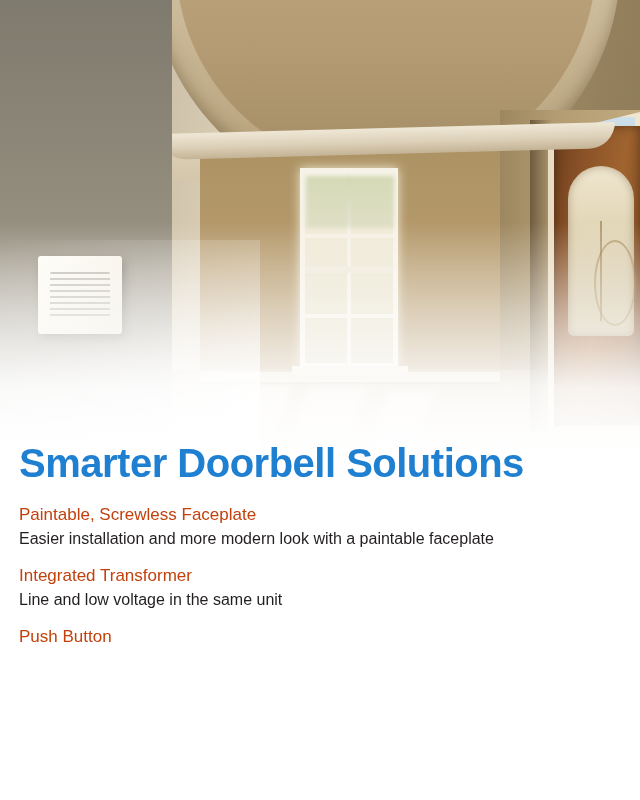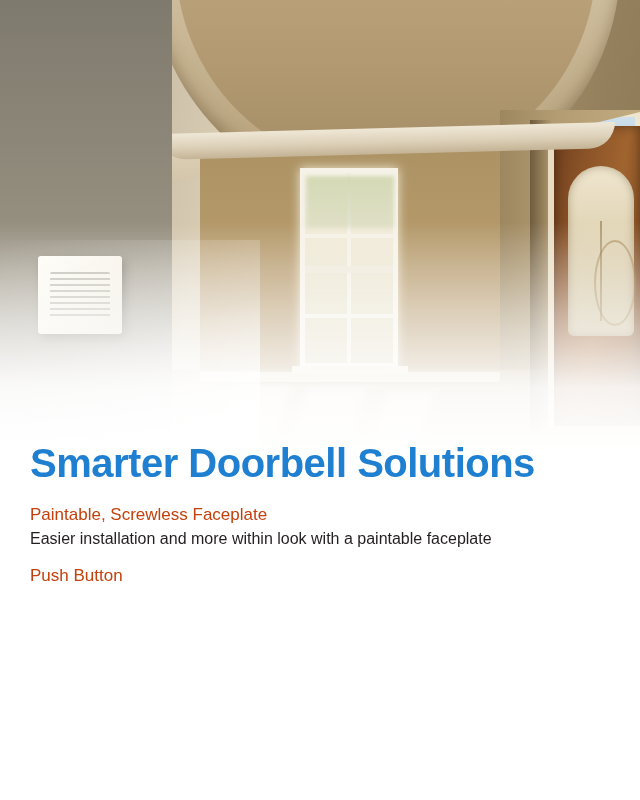--- a/index.html
+++ b/index.html
@@ -247,21 +247,21 @@
     position: absolute;
     left: 0; top: 240px; width: 260px; height: 212px;
     background: linear-gradient(165deg, rgba(255,255,255,0) 0%, rgba(255,255,255,.35) 45%, rgba(255,255,255,.9) 85%);
   }
 
   
   .content {
     position: absolute;
     left: 0; top: 440px;
     width: 640px;
-    padding: 0 30px;
+    padding: 0 19px;
   }
 
   .headline {
     color: #1f7fd0;
     font-size: 40px;
     line-height: 46px;
     font-weight: bold;
     letter-spacing: -0.5px;
     margin-bottom: 18px;
   }
@@ -333,26 +333,30 @@
     <div class="hero-fade-left"></div>
     <div class="hero-fade"></div>
   </div>
 
   <div class="content">
 
     <h1 class="headline">Smarter Doorbell Solutions</h1>
 
     <div class="feature">
       <div class="feature-title">Paintable, Screwless Faceplate</div>
-      <div class="feature-desc">Easier installation and more within look with a paintable faceplate</div>
+      <div class="feature-desc">Easier installation and more modern look with a paintable faceplate</div>
     </div>
 
     <div class="feature">
     </div>
 
+    <div class="feature">
+      <div class="feature-title">Integrated Transformer</div>
+      <div class="feature-desc">Line and low voltage in the same unit</div>
+    </div>
 
     <div class="feature last">
       <div class="feature-title">Push Button</div>
     </div>
 
   </div>
 
 </div>
 
 </body></html>

